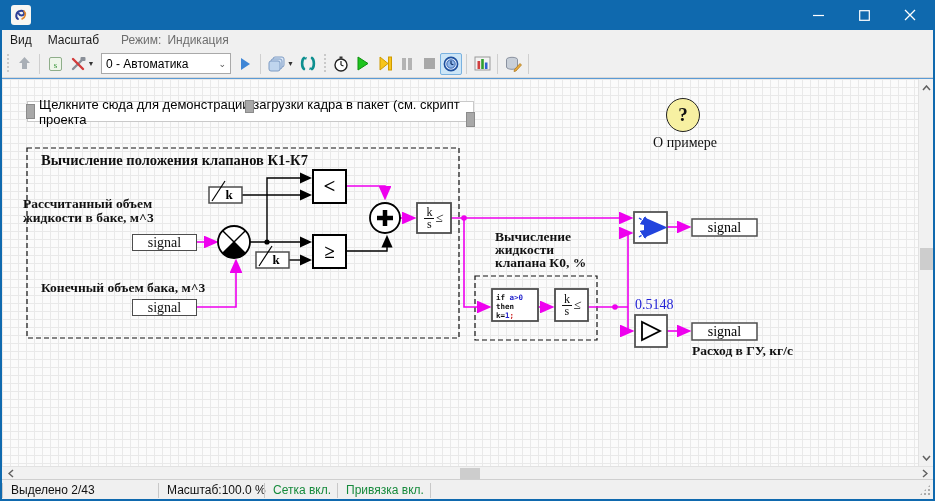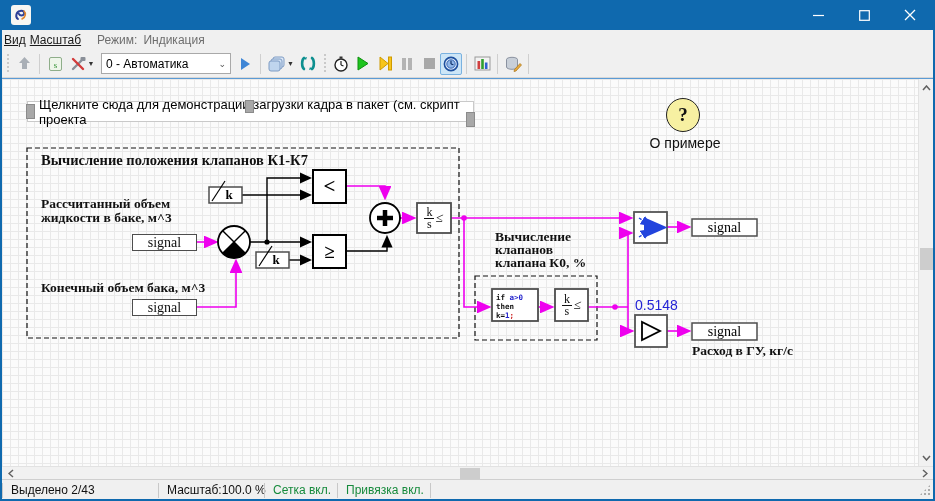--- a/index.html
+++ b/index.html
@@ -7,21 +7,21 @@
   .window { position:relative; width:935px; height:501px; background:#f0f0f0;
             border-left:2px solid #0f69ae; border-right:2px solid #0f69ae; border-bottom:2px solid #0f69ae;
             display:flex; flex-direction:column; overflow:hidden; }
   
   .titlebar { height:30px; background:#0f69ae; display:flex; align-items:center; flex:0 0 auto; }
   .app-icon { width:20px; height:20px; margin-left:9px; background:#f6f6f2; border-radius:3px; display:flex; align-items:center; justify-content:center; }
   .winbtns { margin-left:auto; display:flex; height:100%; }
   .winbtn { width:46px; height:100%; display:flex; align-items:center; justify-content:center; }
   
   .menubar { height:20px; background:#f0f0f0; display:flex; align-items:center; font-size:12px; color:#1a1a1a; flex:0 0 auto; }
-  .menu-item { padding:0 2px;text-decoration:underline; }
+  .menu-item { padding:0 8px; }
   .menu-mode { color:#6e6e6e; padding-left:14px; }
   .menu-mode span { margin-right:6px;margin-top:8px; }
   
   .toolbar { height:28px; background:#f0f0f0; display:flex; align-items:center; flex:0 0 auto; border-bottom:1px solid #d7d7d7; }
   .grip { width:5px; height:20px; margin:0 3px; background:repeating-linear-gradient(to bottom,#c9c9c9 0 2px,transparent 2px 4px); background-size:2px 4px; background-repeat:repeat-y; background-position:center; }
   .tbtn { width:22px; height:22px; display:flex; align-items:center; justify-content:center; border:1px solid transparent; border-radius:2px; }
   .tbtn.active { background:#cde6f7; border-color:#7ab2e0; }
   .tsep { width:1px; height:20px; background:#cfcfcf; margin:0 4px; }
   .drop { font-size:7px; color:#333; margin-left:1px; }
   .combo { width:130px; height:21px; background:#fff; border:1px solid #a9a9a9; display:flex; align-items:center; font-size:12px; padding:0 4px; margin:0 3px; }
@@ -40,21 +40,21 @@
   .statusbar { height:21px; background:#f0f0f0; border-top:1px solid #cfcfcf; display:flex; align-items:center; font-size:12px; color:#111; flex:0 0 auto; }
   .sb-sep { width:1px; height:15px; background:#c8c8c8; }
   .sb-pane { padding:0 8px; white-space:nowrap; }
   .sb-green { color:#168a3c; }
   .sb-grip { margin-left:auto; width:12px; height:12px; margin-right:2px;
              background:radial-gradient(circle at 2px 2px,#aaa 1px,transparent 1.2px);
              background-size:4px 4px; clip-path:polygon(100% 0,100% 100%,0 100%); }
   
   .abs { position:absolute; }
   .serifb { font-family:"Liberation Serif","DejaVu Serif",serif; font-weight:bold; color:#111; }
-  .serif { font-family:Liberation Sans, sans-serif; color:#111; }
+  .serif { font-family:Liberation Serif, serif; color:#111; }
   .note-box { left:25px; top:22px; width:447px; height:21px; background:#fff; border:1px solid #c9c9c9;
               display:flex; align-items:center; padding-left:11px; font-size:13px; color:#000; }
   .handle { position:absolute; width:9px; background:#a8a8a8; border:1px solid #8b8b8b; }
   .sigblock { position:absolute; width:65px; background:#fff; border:1.5px solid #4d4d4d;
               display:flex; align-items:center; justify-content:center;
               font-family:"Liberation Serif","DejaVu Serif",serif; font-size:14px; color:#111; }
   .opblock { position:absolute; background:transparent; display:flex; align-items:center; justify-content:center;
              font-family:"Liberation Serif","DejaVu Serif",serif; font-weight:bold; color:#000; }
   .ks { position:absolute; display:flex; align-items:center; justify-content:center; gap:2px;
         font-family:"Liberation Serif","DejaVu Serif",serif; color:#111; }
@@ -299,21 +299,21 @@
 
       <div class="abs note-box">Щелкните сюда для демонстрации загрузки кадра в пакет (см. скрипт проекта</div>
       <div class="handle" style="left:24px;top:25px;height:15px"></div>
       <div class="handle" style="left:243px;top:21px;height:13px"></div>
       <div class="handle" style="left:464px;top:33px;height:15px"></div>
 
       <div class="qmark serifb" style="left:664px;top:19px;width:34px;height:34px;font-size:19px">?</div>
       <div class="abs serif" style="left:645px;top:56px;width:76px;text-align:center;font-size:14px">О примере</div>
 
       <div class="abs serifb" style="left:39px;top:73px;font-size:14.5px">Вычисление положения клапанов К1-К7</div>
-      <div class="abs serifb" style="left:39px;top:118px;font-size:13.5px;line-height:14px">
+      <div class="abs serifb" style="left:21px;top:118px;font-size:13.5px;line-height:14px">
         <div>Рассчитанный объем</div>
         <div>жидкости в баке, м^3</div>
       </div>
       <div class="abs serifb" style="left:39px;top:201px;font-size:13.5px">Конечный объем бака, м^3</div>
 
       <div class="sigblock" style="left:130px;top:155px;height:17px">signal</div>
       <div class="sigblock" style="left:130px;top:220px;height:17px">signal</div>
 
       <div class="opblock serif" style="left:214px;top:108px;width:26px;height:16px;font-size:13px">k</div>
       <div class="opblock serif" style="left:261px;top:173px;width:26px;height:16px;font-size:13px">k</div>
@@ -324,21 +324,21 @@
         <span class="frac">
             <span>k</span>
             <span class="bar"></span>
             <span>s</span>
           </span>
         <span class="le">≤</span>
       </div>
 
       <div class="abs serifb" style="left:493px;top:151px;font-size:13.5px;line-height:13px">
         <div>Вычисление</div>
-        <div>клапанов</div>
+        <div>жидкости</div>
         <div>клапана К0, %</div>
       </div>
 
       <div class="ifcode" style="left:490px;top:210px;width:46px;height:32px">
         <div><span>if </span><span class="blue">a&gt;0</span></div>
         <div><span>then</span></div>
         <div><span>  k=</span><span class="blue">1</span><span class="red">;</span></div>
       </div>
 
       <div class="ks" style="left:553px;top:210px;width:33px;height:32px">

